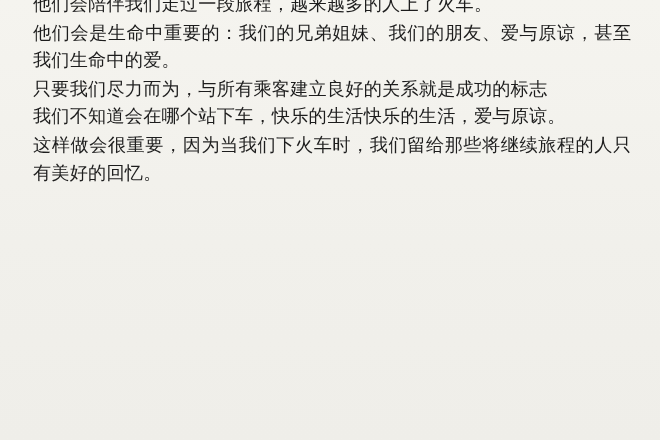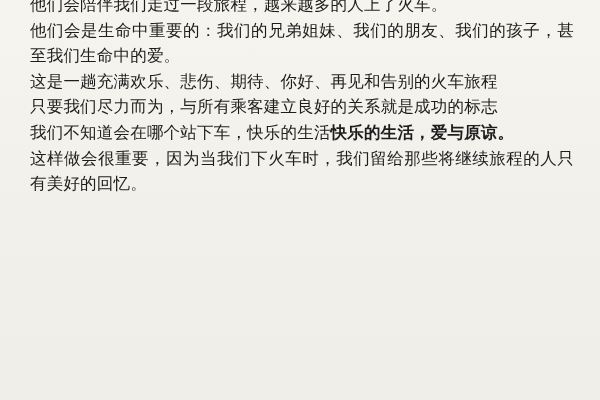--- a/index.html
+++ b/index.html
@@ -44,40 +44,39 @@
     margin: 0;
     padding: 0;
     white-space: pre-wrap;
     word-break: break-all;
   }
   .para.clipped-top {
     
     margin-top: 0;
   }
   .bold {
-    font-weight: bold;
+    font-weight: normal;
   }
   .mixed {
     white-space: pre-wrap;
     word-break: break-all;
   }
 </style>
 </head>
 <body>
 
 <div id="page">
   <div class="text-body">
 
     <p class="para clipped-top">他们会陪伴我们走过一段旅程，越来越多的人上了火车。</p>
 
-    <p class="para">他们会是生命中重要的：我们的兄弟姐妹、我们的朋友、我们的孩子，甚至我们生命中的爱。</p>
+    <p class="para">他们会是生命中重要的：我们的兄弟姐妹、我们的朋友、爱与原谅，甚至我们生命中的爱。</p>
 
 
 
-    <p class="para">这是一趟充满欢乐、悲伤、期待、你好、再见和告别的火车旅程</p>
 
     <p class="para">只要我们尽力而为，与所有乘客建立良好的关系就是成功的标志</p>
 
     <p class="para mixed"><span>我们不知道会在哪个站下车，快乐的生活</span><span class="bold">快乐的生活，爱与原谅。</span></p>
 
     <p class="para">这样做会很重要，因为当我们下火车时，我们留给那些将继续旅程的人只有美好的回忆。</p>
 
 
   </div>
 </div>

